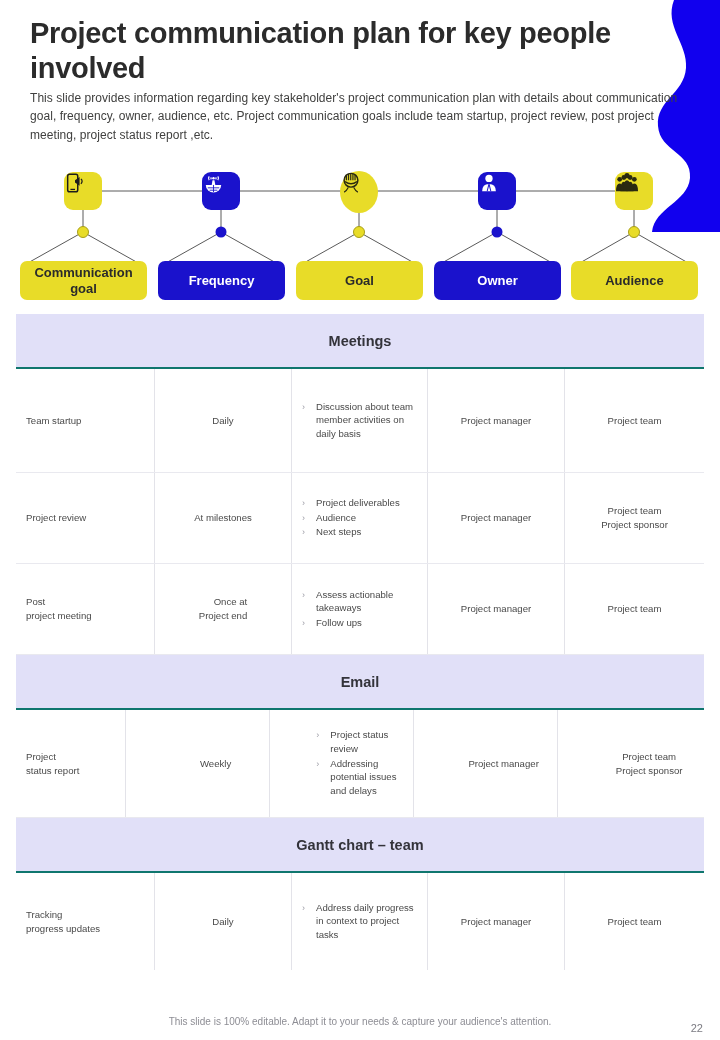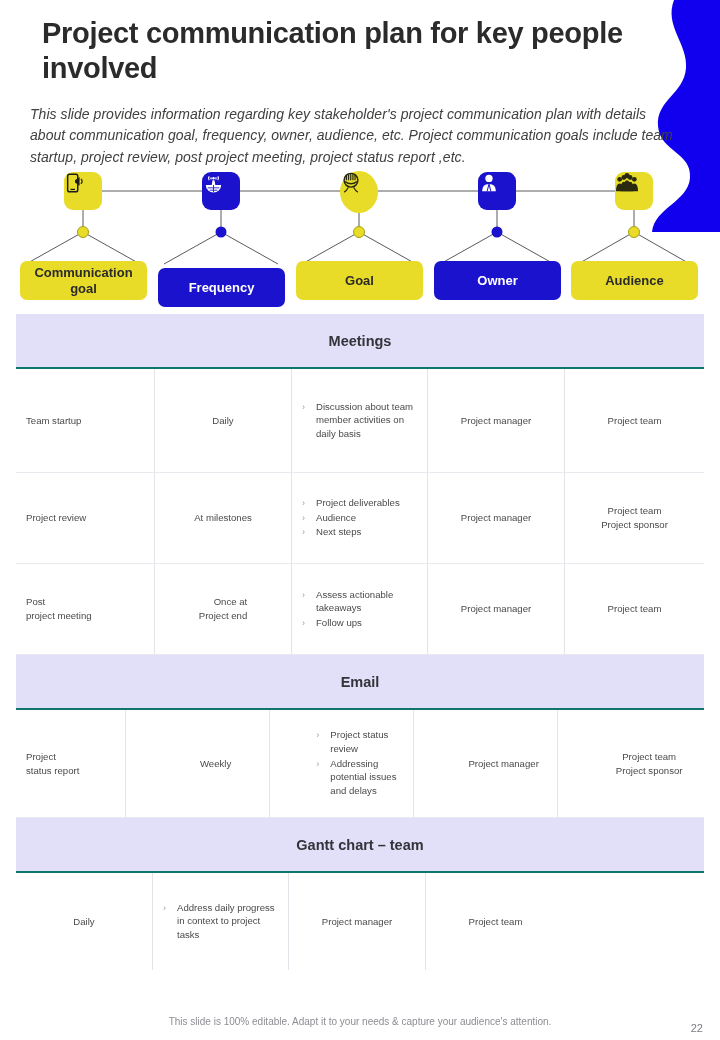--- a/index.html
+++ b/index.html
@@ -11,25 +11,25 @@
   }
   .slide { position: relative; width: 720px; height: 1040px; background: #fff; }
 
   
   .blob { position: absolute; top: 0; right: 0; width: 90px; height: 232px; pointer-events: none; }
 
   
   .header { position: absolute; left: 30px; top: 16px; width: 640px; }
   .title {
     font-size: 29px; font-weight: bold; color: #2b2b2b;
-    line-height: 1.22; letter-spacing: -0.3px; margin-left: 12px;
+    line-height: 1.22; letter-spacing: -0.3px;
   }
   .subtitle {
-    margin-top: 17px; font-size: 14px; color: #40403f; line-height: 1.55;
-    width: 655px; letter-spacing: .05px; font-style: italic;
+    margin-top: 2px; font-size: 12px; color: #40403f; line-height: 1.55;
+    width: 655px; letter-spacing: .05px;
   }
 
   
   .flow { position: absolute; left: 0; top: 160px; width: 720px; height: 150px; }
   .flow svg { position: absolute; left: 0; top: 0; }
   .icon-box {
     position: absolute; width: 38px; height: 38px; border-radius: 9px;
     display: flex; align-items: center; justify-content: center;
   }
   .icon-box.oval { border-radius: 50%; width: 38px; height: 42px; }
@@ -171,21 +171,21 @@
         <path d="M5.8 21 Q5.8 10.5 9.6 10.5 Q13.4 10.5 13.4 21 Z" fill="#2a2a10"></path>
         <circle cx="16.4" cy="6" r="2.6" fill="#2a2a10"></circle>
         <path d="M12.6 21 Q12.6 10.5 16.4 10.5 Q20.2 10.5 20.2 21 Z" fill="#2a2a10"></path>
         <circle cx="13" cy="4" r="2.8" fill="#2a2a10"></circle>
         <path d="M8.9 21 Q8.9 9 13 9 Q17.1 9 17.1 21 Z" fill="#2a2a10"></path>
       </svg>
     </div>
 
     <div class="label-box yellow multiline" style="left:20px; top:101px; width:127px;">Communication
 goal</div>
-    <div class="label-box blue" style="left:158px; top:108px; width:127px;text-align:center;">Frequency</div>
+    <div class="label-box blue" style="left:158px; top:101px; width:127px;text-align:center;">Frequency</div>
     <div class="label-box yellow" style="left:296px; top:101px; width:127px;">Goal</div>
     <div class="label-box blue" style="left:434px; top:101px; width:127px;">Owner</div>
     <div class="label-box yellow" style="left:571px; top:101px; width:127px;">Audience</div>
   </div>
 
   <div class="table">
 
     <div class="section-row">Meetings</div>
 
     <div class="data-row" style="height:104px;">
@@ -267,20 +267,22 @@
         </div>
       </div>
       <div class="cell c3">Project manager</div>
       <div class="cell c4 multiline">Project team
 Project sponsor</div>
     </div>
 
     <div class="section-row">Gantt chart – team</div>
 
     <div class="data-row" style="height:97px; border-bottom:none;">
+      <div class="cell c0 multiline">Tracking
+progress updates</div>
       <div class="cell c1">Daily</div>
       <div class="cell c2">
         <div class="bullets">
           <div class="bullet">
             <span class="chev">›</span>
             <span class="btxt">Address daily progress in context to  project tasks</span>
           </div>
         </div>
       </div>
       <div class="cell c3">Project manager</div>

